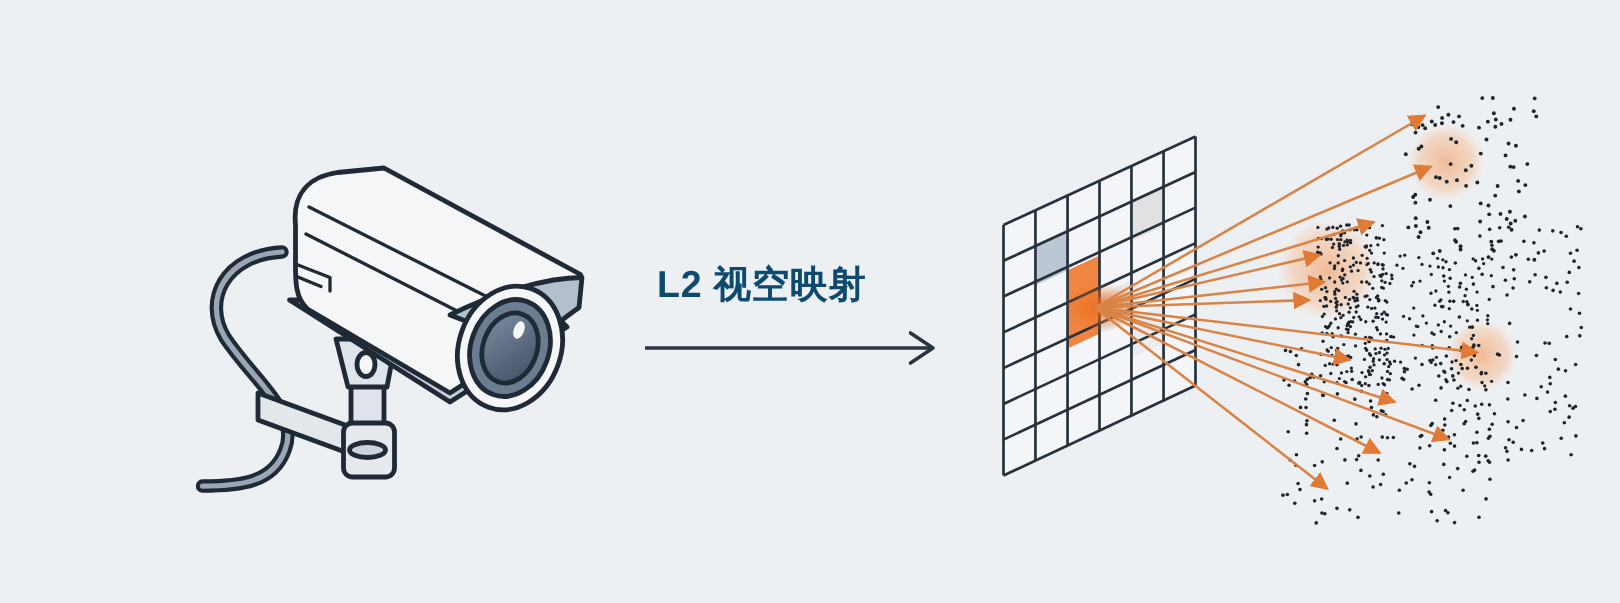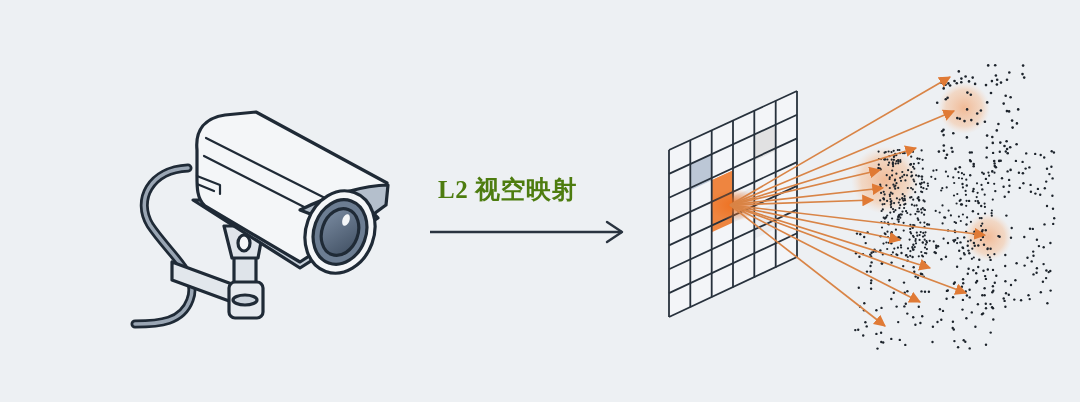--- a/index.html
+++ b/index.html
@@ -5,22 +5,22 @@
     html, body { margin: 0; padding: 0; }
     body {
       width: 1080px; height: 402px; overflow: hidden;
       background: #edf0f3;
       font-family: "DejaVu Sans", sans-serif;
       position: relative;
     }
     .stage { position: absolute; left: 0; top: 0; width: 1080px; height: 402px; }
     .label {
       position: absolute; left: 438px; top: 173px;
-      font-family: Liberation Serif, serif;
-      font-weight: bold; font-size: 25px; color: #4d7c0f;
+      font-family: Liberation Sans, sans-serif;
+      font-weight: bold; font-size: 25px; color: #0c4a6e;
       letter-spacing: 0.5px; white-space: nowrap;
     }
     svg { position: absolute; left: 0; top: 0; }
   </style>
 </head>
 <body>
 
 <div class="stage">
 
   <svg width="1080" height="402" viewBox="0 0 1080 402">

